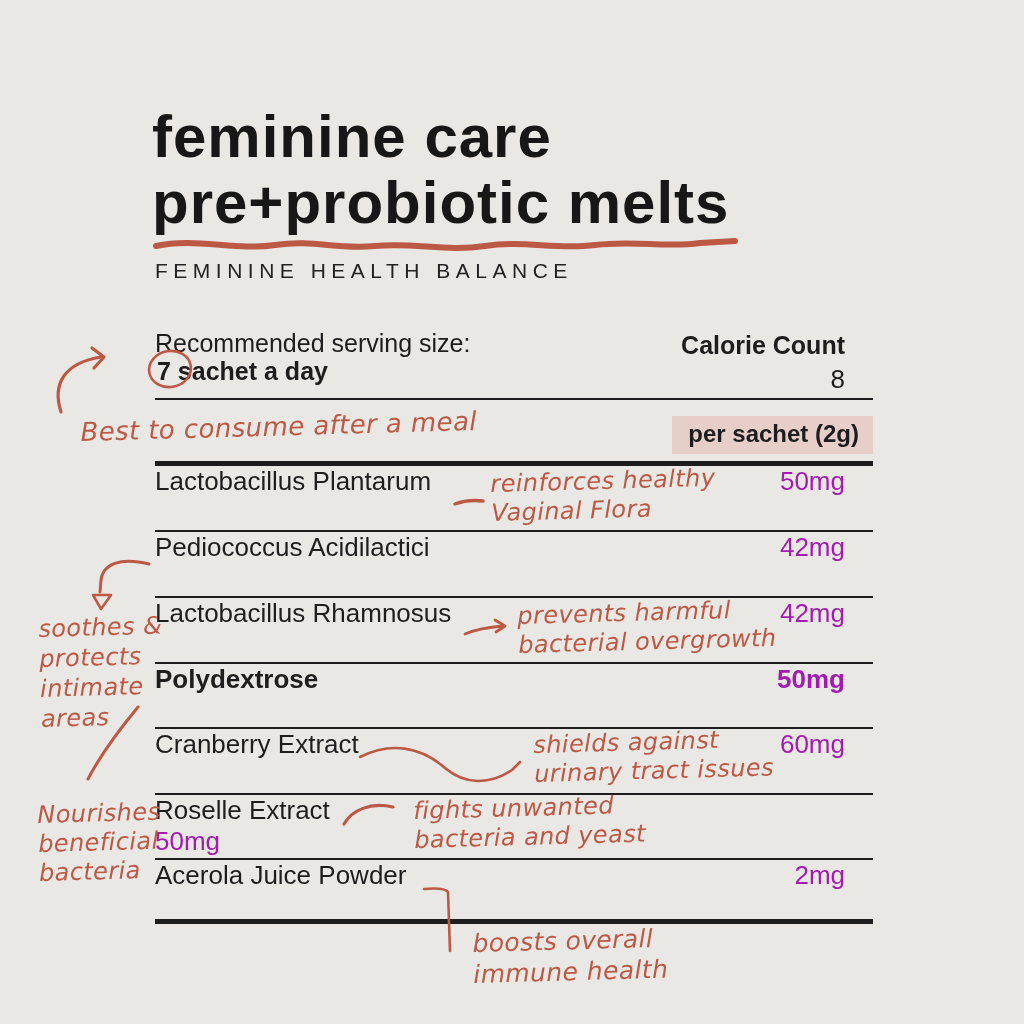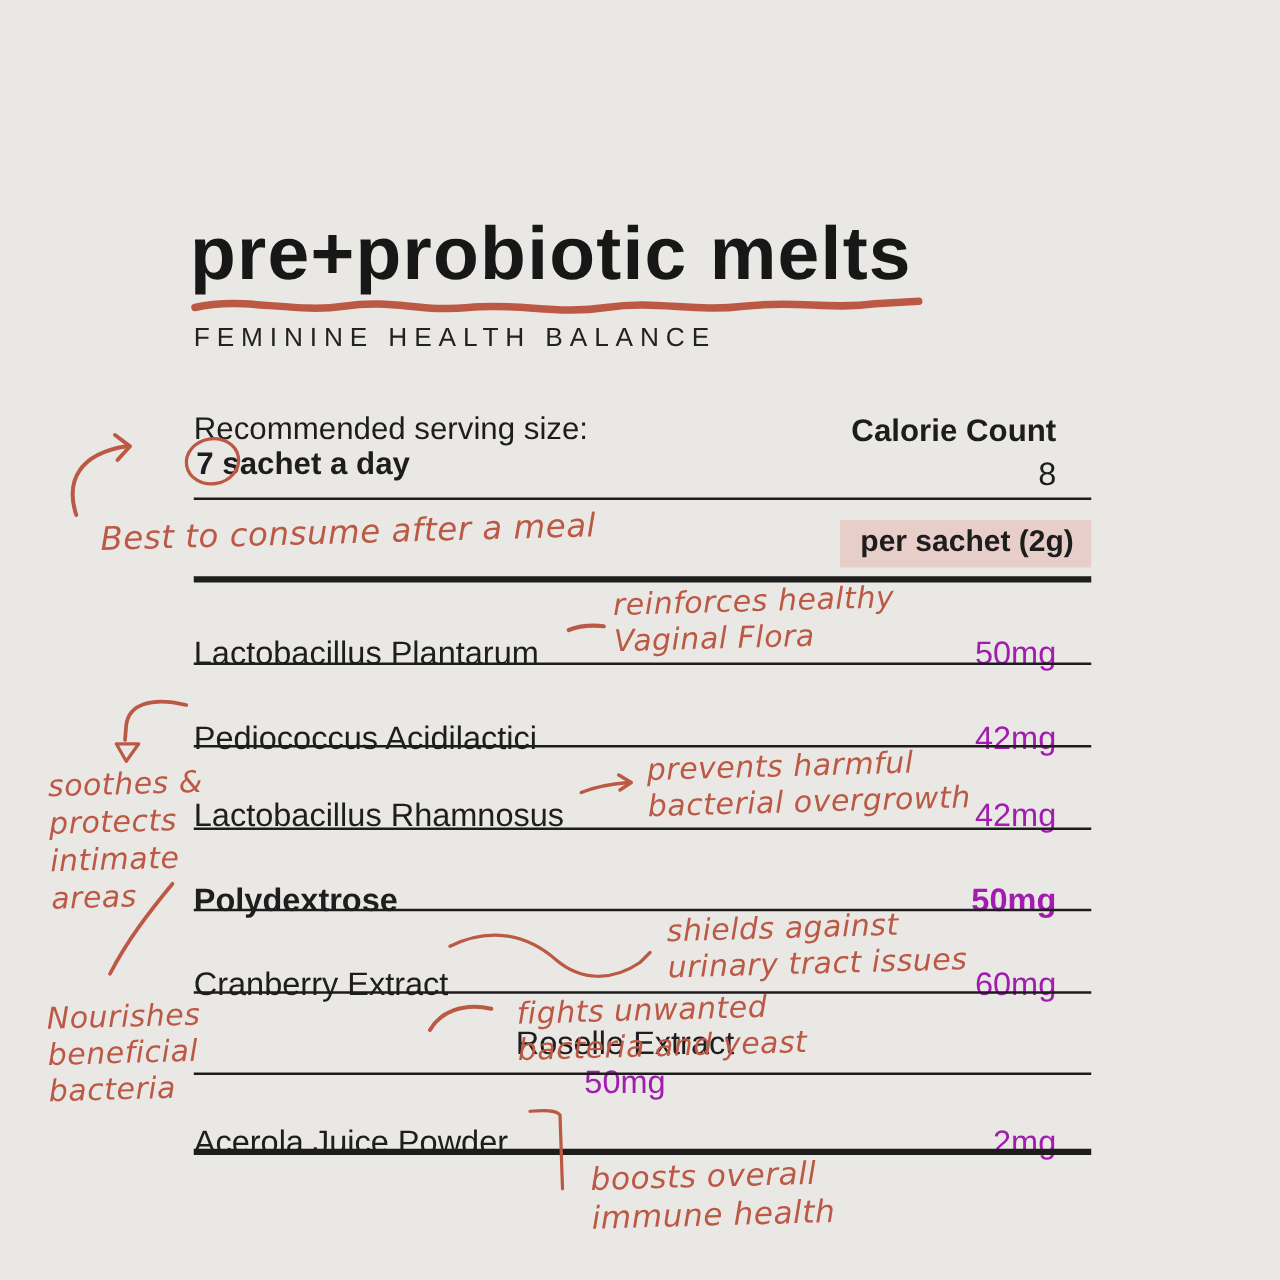--- a/index.html
+++ b/index.html
@@ -36,24 +36,23 @@
     font-size:24px;font-weight:700;
     padding:4px 14px 6px 16px;
   }
   
   .line{left:155px;width:718px;background:#1d1d1d;}
   .thin{height:2px;}
   .thick{height:5px;}
   
   .row{
     left:155px;width:718px;
-    display:flex;align-items:center;justify-content:space-between;
+    display:flex;justify-content:space-between;
     padding-right:28px;box-sizing:border-box;
     font-size:26px;
-    margin-top:24px;
   }
   .row .name{color:#1e1e1e;}
   .row .amount{color:#a21caf;}
   
   .hand{
     font-family:"DejaVu Sans", sans-serif;
     font-style:italic;
     color:#bc5945;
     white-space:pre-line;
     letter-spacing:0.4px;
@@ -70,21 +69,21 @@
   .note-left2{left:37px;top:801px;font-size:24px;line-height:29px;}
   
   .stroke-overlay{left:0;top:0;pointer-events:none;}
 </style>
 </head>
 <body>
 
 <div class="canvas">
 
   <div class="abs title">
-    <br>
+    <span>feminine care</span><br>
     <span>pre+probiotic melts</span>
   </div>
   <div class="abs subtitle">FEMININE HEALTH BALANCE</div>
 
   <div class="abs serving-label">Recommended serving size:</div>
   <div class="abs serving-value">7 sachet a day</div>
   <div class="abs calorie-block">
     <div class="calorie-label">Calorie Count</div>
     <div class="calorie-value">8</div>
   </div>

